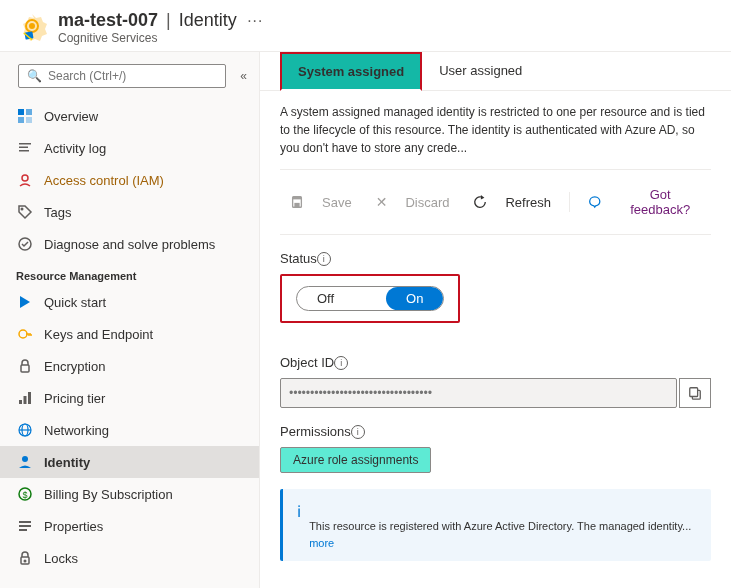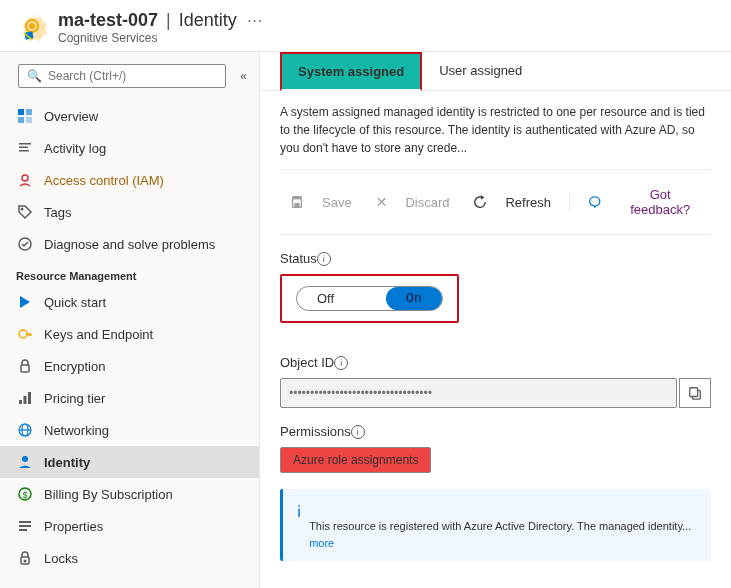--- a/index.html
+++ b/index.html
@@ -35,30 +35,30 @@
     .toolbar-btn.disabled { color: #a19f9d; cursor: not-allowed; }
     .toolbar-divider { width: 1px; height: 20px; background: #edebe9; margin: 0 4px; }
 
     
     .section-label { font-size: 13px; font-weight: 400; color: #323130; margin-bottom: 8px; display: flex; align-items: center; }
     .info-icon { width: 14px; height: 14px; border-radius: 50%; border: 1px solid #605e5c; display: inline-flex; align-items: center; justify-content: center; font-size: 9px; color: #605e5c; cursor: pointer; }
 
     .status-box { border: 2px solid #c50f1f; border-radius: 2px; padding: 10px 14px; display: inline-block; margin-bottom: 16px; }
     .toggle-group { display: flex; border: 1px solid #8a8886; border-radius: 20px; overflow: hidden; background: #fff; gap: 32px; }
     .toggle-option { padding: 4px 20px; font-size: 13px; cursor: pointer; color: #323130; }
-    .toggle-option.selected { background: #0078d4; color: #0f172a; border-radius: 20px; font-family: Liberation Mono, monospace; }
+    .toggle-option.selected { background: #0078d4; color: #ffffff; border-radius: 20px; }
 
     
     .field-section { margin-bottom: 16px; }
     .field-input-row { display: flex; align-items: center; }
     .field-input { flex: 1; border: 1px solid #8a8886; padding: 5px 8px; font-size: 12px; color: #a19f9d; background: #f3f2f1; border-radius: 2px; height: 30px; font-style: italic; }
     .copy-btn { border: 1px solid #8a8886; background: #fff; padding: 5px 8px; cursor: pointer; margin-left: 2px; height: 30px; display: flex; align-items: center; }
 
     
-    .azure-btn { border: 1px solid #8a8886; background: #ef4444; padding: 5px 12px; font-size: 12px; cursor: pointer; border-radius: 2px; color: #323130; }
+    .azure-btn { border: 1px solid #8a8886; background: #5eead4; padding: 5px 12px; font-size: 12px; cursor: pointer; border-radius: 2px; color: #323130; }
 
     
     .info-banner { background: #eff6fc; border-left: 3px solid #0078d4; padding: 10px 14px; margin-top: 16px; display: flex; align-items: flex-start; gap: 8px; border-radius: 2px; }
     .info-banner-icon { color: #0078d4; font-size: 16px; margin-top: 1px; flex-shrink: 0; }
     .info-banner-text { font-size: 11px; color: #323130; line-height: 1.5; margin-top: 19px; }
     .info-banner-link { color: #0078d4; text-decoration: none; cursor: pointer; }
 
     
     .top-header { background: #fff; border-bottom: 1px solid #edebe9; }
     .resource-header { display: flex; align-items: flex-start; padding: 10px 16px 6px; }

